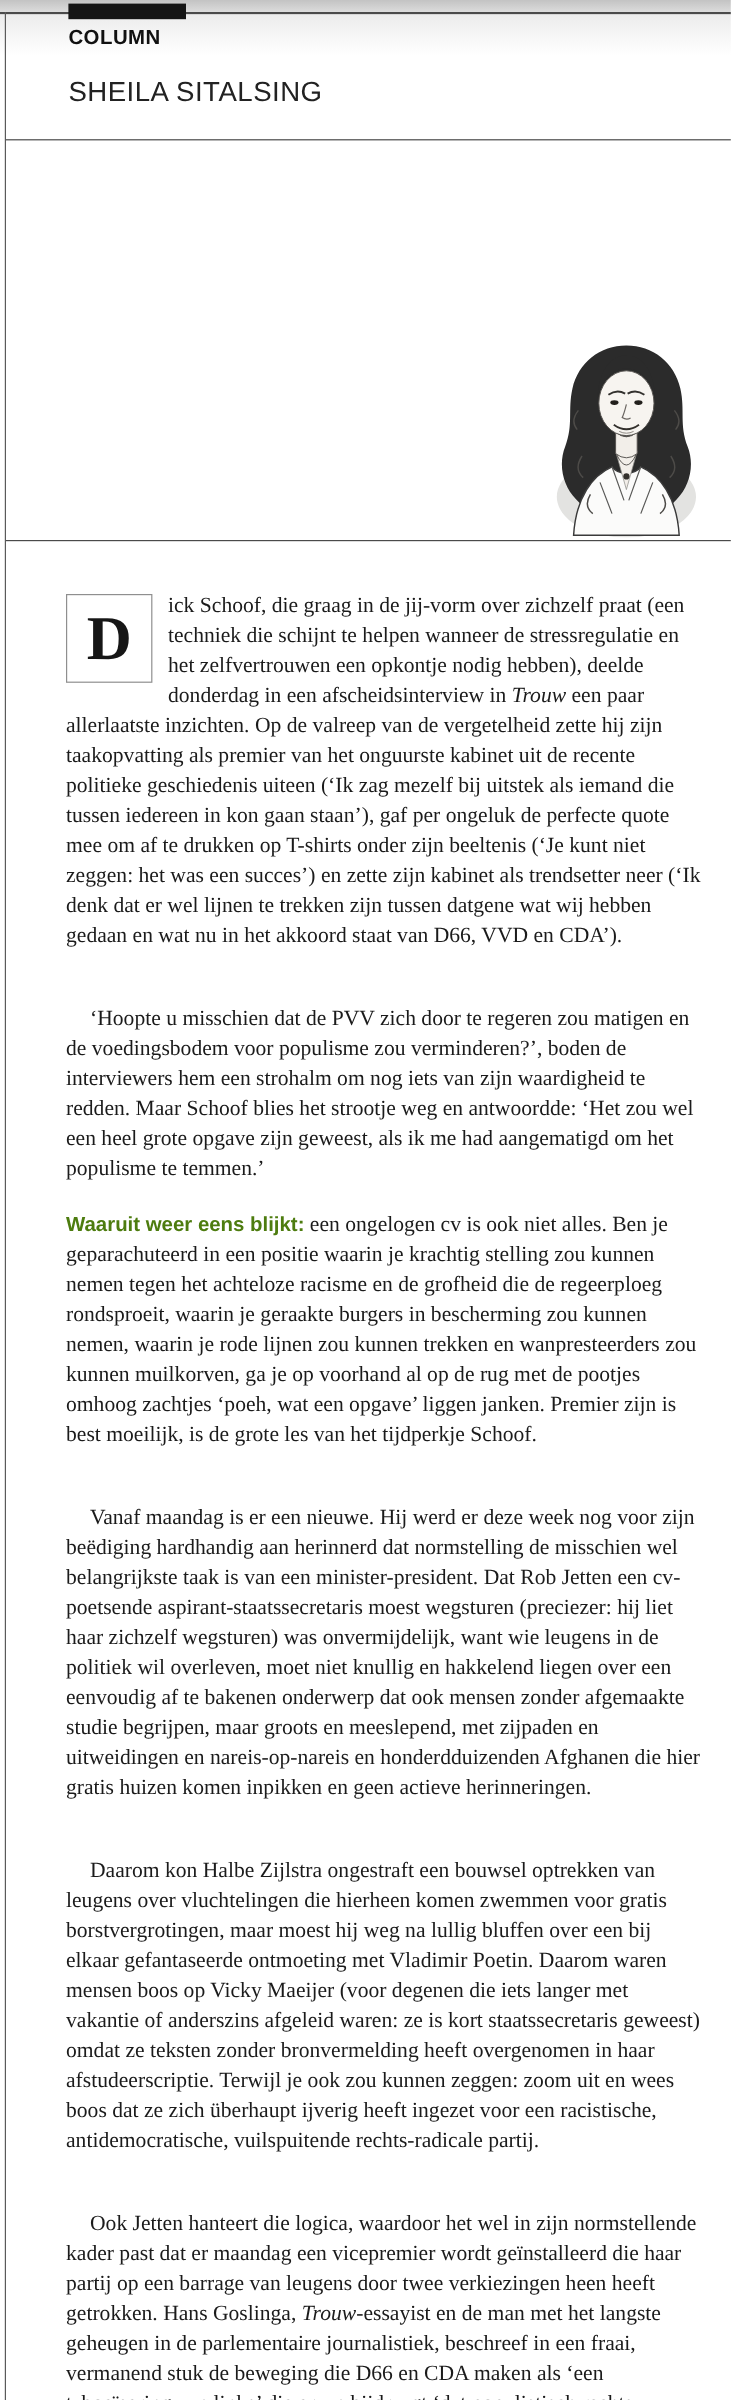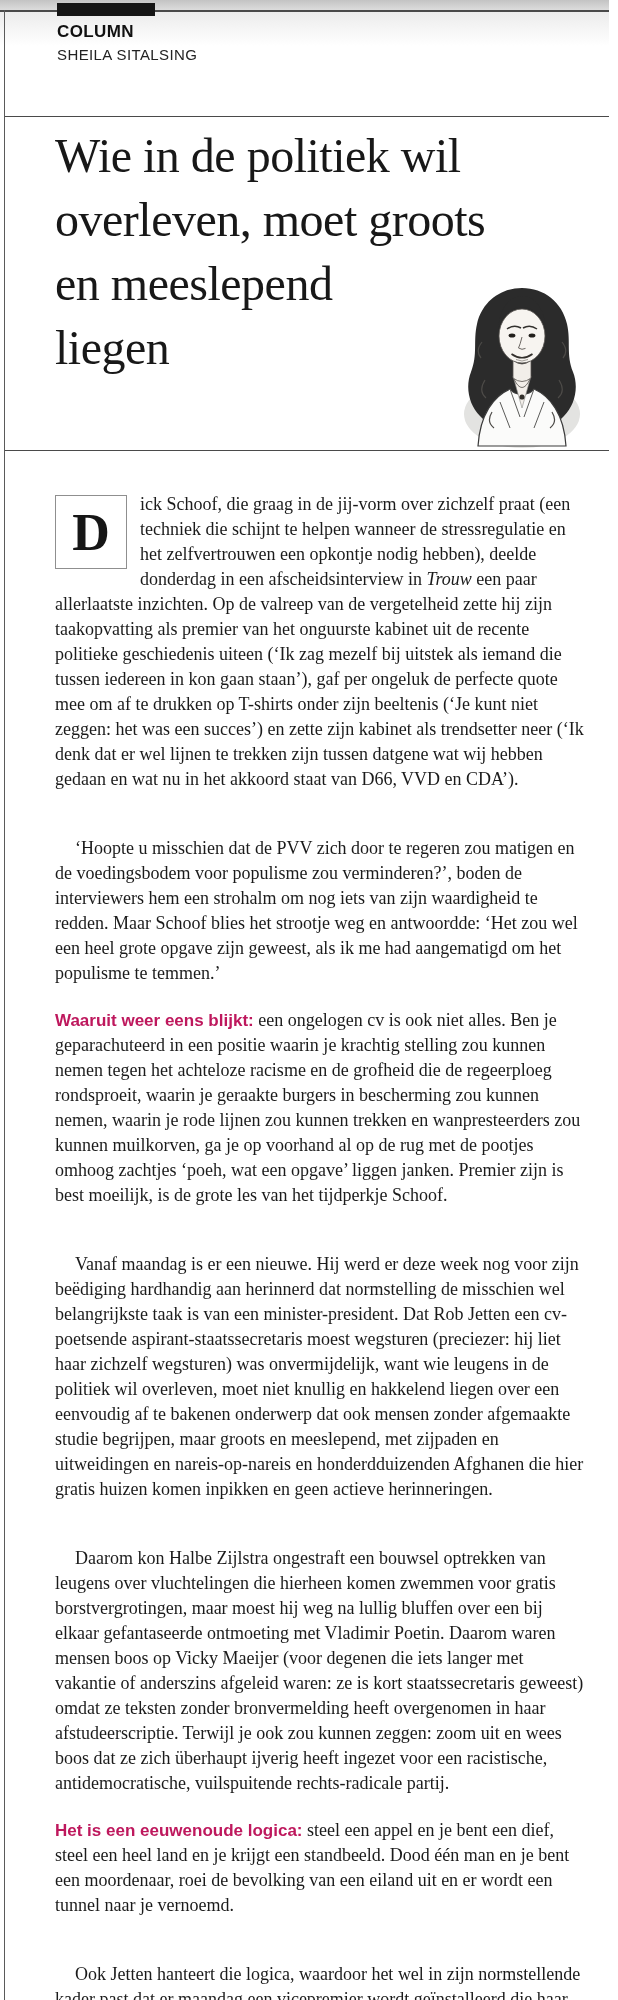--- a/index.html
+++ b/index.html
@@ -7,57 +7,53 @@
         font-family:"Liberation Serif",serif;color:#1b1b1b;}
   .top-shade{position:absolute;left:0;top:0;width:618px;height:10px;
         background:linear-gradient(180deg,#c3c3c3,#dcdcdc);}
   .top-rule{position:absolute;left:0;top:10px;width:618px;height:2px;background:#4a4a4a;}
   .below-shade{position:absolute;left:0;top:12px;width:618px;height:34px;
         background:linear-gradient(180deg,#ececec,#ffffff);}
   .left-edge{position:absolute;left:4px;top:10px;width:1px;height:1990px;background:#5a5a5a;}
   .kicker-tab{position:absolute;left:57px;top:3px;width:98px;height:13px;background:#151515;}
   .kicker{position:absolute;left:57px;top:22px;font-family:"Liberation Sans",sans-serif;
         font-weight:bold;font-size:17px;letter-spacing:.4px;color:#111;}
-  .author{position:absolute;left:57px;top:46px;font-family:"Liberation Sans",sans-serif;
-        font-size:15px;letter-spacing:.4px;color:#222;}
+  .author{position:absolute;left:57px;top:63px;font-family:"Liberation Sans",sans-serif;
+        font-size:23px;letter-spacing:.4px;color:#222;}
   .rule{position:absolute;left:5px;width:613px;height:1px;background:#4a4a4a;}
   .rule-1{top:116px;}
   .rule-2{top:450px;}
   .headline{position:absolute;left:55px;top:124px;margin:0;font-weight:normal;
         font-size:48px;line-height:64px;letter-spacing:-0.5px;color:#181818;white-space:pre-line;}
   .portrait{position:absolute;left:452px;top:284px;width:140px;height:164px;}
   .portrait svg{width:100%;height:100%;display:block;}
   .body{position:absolute;left:55px;top:492px;width:532px;font-size:18px;line-height:25px;
         text-align:left;}
   .body p{margin:0;}
   .body p.indent{text-indent:20px;margin-top:44px;}
   .body p.lead{margin-top:22px;}
-  .lead-label{font-family:"Liberation Sans",sans-serif;font-weight:bold;font-size:17px;color:#be185d;}
+  .lead-label{font-family:"Liberation Sans",sans-serif;font-weight:bold;font-size:17px;color:#4d7c0f;}
   .dropcap-box{float:left;width:70px;height:72px;border:1px solid #8f8f8f;margin:3px 13px 18px 0;
         display:flex;align-items:center;justify-content:center;
         font-weight:bold;font-size:52px;color:#161616;}
   em{font-style:italic;text-align:center;}
 </style>
 </head>
 <body>
 
 <div class="page">
   <div class="top-shade"></div>
   <div class="top-rule"></div>
   <div class="below-shade"></div>
   <div class="left-edge"></div>
   <div class="kicker-tab"></div>
   <div class="kicker">COLUMN</div>
   <div class="author">SHEILA SITALSING</div>
   <div class="rule rule-1"></div>
 
-  <h1 class="headline">Wie in de politiek wil
-overleven, moet groots
-en meeslepend
-liegen</h1>
 
   <div class="portrait">
     <svg viewBox="0 0 140 164" xmlns="http://www.w3.org/2000/svg">
       <ellipse cx="70" cy="130" rx="58" ry="34" fill="#e3e3e1"></ellipse>
       <path d="M70 4 C48 4 30 18 25 40 C21 58 26 70 19 88 C13 103 17 121 28 132
                C36 140 44 150 50 156 C56 150 58 142 57 132 C66 138 74 138 83 132
                C82 142 84 150 90 156 C96 150 104 140 112 132 C123 121 127 103 121 88
                C114 70 119 58 115 40 C110 18 92 4 70 4 Z" fill="#2b2b2b"></path>
       <path d="M26 162 C28 130 42 112 58 105 C63 112 77 112 82 105 C98 112 112 130 114 162 Z" fill="#fbfbfa" stroke="#3a3a3a" stroke-width="1.2"></path>
       <path d="M61 92 L70 124 L79 92 Z" fill="#f2eee9" stroke="#8a8a86" stroke-width="0.6"></path>
@@ -78,16 +74,15 @@
   </div>
 
   <div class="rule rule-2"></div>
 
   <div class="body">
       <p><span class="dropcap-box">D</span>ick Schoof, die graag in de jij-vorm over zichzelf praat (een techniek die schijnt te helpen wanneer de stressregulatie en het zelfvertrouwen een opkontje nodig hebben), deelde donderdag in een afscheidsinterview in <em>Trouw</em> een paar allerlaatste inzichten. Op de valreep van de vergetelheid zette hij zijn taakopvatting als premier van het onguurste kabinet uit de recente politieke geschiedenis uiteen (‘Ik zag mezelf bij uitstek als iemand die tussen iedereen in kon gaan staan’), gaf per ongeluk de perfecte quote mee om af te drukken op T-shirts onder zijn beeltenis (‘Je kunt niet zeggen: het was een succes’) en zette zijn kabinet als trendsetter neer (‘Ik denk dat er wel lijnen te trekken zijn tussen datgene wat wij hebben gedaan en wat nu in het akkoord staat van D66, VVD en CDA’).</p>
       <p class="indent">‘Hoopte u misschien dat de PVV zich door te regeren zou matigen en de voedingsbodem voor populisme zou verminderen?’, boden de interviewers hem een strohalm om nog iets van zijn waardigheid te redden. Maar Schoof blies het strootje weg en antwoordde: ‘Het zou wel een heel grote opgave zijn geweest, als ik me had aangematigd om het populisme te temmen.’</p>
       <p class="lead"><strong class="lead-label">Waaruit weer eens blijkt:</strong> een ongelogen cv is ook niet alles. Ben je geparachuteerd in een positie waarin je krachtig stelling zou kunnen nemen tegen het achteloze racisme en de grofheid die de regeerploeg rondsproeit, waarin je geraakte burgers in bescherming zou kunnen nemen, waarin je rode lijnen zou kunnen trekken en wanpresteerders zou kunnen muilkorven, ga je op voorhand al op de rug met de pootjes omhoog zachtjes ‘poeh, wat een opgave’ liggen janken. Premier zijn is best moeilijk, is de grote les van het tijdperkje Schoof.</p>
       <p class="indent">Vanaf maandag is er een nieuwe. Hij werd er deze week nog voor zijn beëdiging hardhandig aan herinnerd dat normstelling de misschien wel belangrijkste taak is van een minister-president. Dat Rob Jetten een cv-poetsende aspirant-staatssecretaris moest wegsturen (preciezer: hij liet haar zichzelf wegsturen) was onvermijdelijk, want wie leugens in de politiek wil overleven, moet niet knullig en hakkelend liegen over een eenvoudig af te bakenen onderwerp dat ook mensen zonder afgemaakte studie begrijpen, maar groots en meeslepend, met zijpaden en uitweidingen en nareis-op-nareis en honderdduizenden Afghanen die hier gratis huizen komen inpikken en geen actieve herinneringen.</p>
       <p class="indent">Daarom kon Halbe Zijlstra ongestraft een bouwsel optrekken van leugens over vluchtelingen die hierheen komen zwemmen voor gratis borstvergrotingen, maar moest hij weg na lullig bluffen over een bij elkaar gefantaseerde ontmoeting met Vladimir Poetin. Daarom waren mensen boos op Vicky Maeijer (voor degenen die iets langer met vakantie of anderszins afgeleid waren: ze is kort staatssecretaris geweest) omdat ze teksten zonder bronvermelding heeft overgenomen in haar afstudeerscriptie. Terwijl je ook zou kunnen zeggen: zoom uit en wees boos dat ze zich überhaupt ijverig heeft ingezet voor een racistische, antidemocratische, vuilspuitende rechts-radicale partij.</p>
-      <p class="lead"><strong class="lead-label">Het is een eeuwenoude logica:</strong> steel een appel en je bent een dief, steel een heel land en je krijgt een standbeeld. Dood één man en je bent een moordenaar, roei de bevolking van een eiland uit en er wordt een tunnel naar je vernoemd.</p>
       <p class="indent">Ook Jetten hanteert die logica, waardoor het wel in zijn normstellende kader past dat er maandag een vicepremier wordt geïnstalleerd die haar partij op een barrage van leugens door twee verkiezingen heen heeft getrokken. Hans Goslinga, <em>Trouw</em>-essayist en de man met het langste geheugen in de parlementaire journalistiek, beschreef in een fraai, vermanend stuk de beweging die D66 en CDA maken als ‘een taboeïsering van links’ die eraan bijdraagt ‘dat populistisch rechts, ondanks de lange neus naar de rechtsstaat en de getoonde incompetentie, als alternatief wordt genormaliseerd’.</p>
     </div>
 </div>
 
 </body></html>

